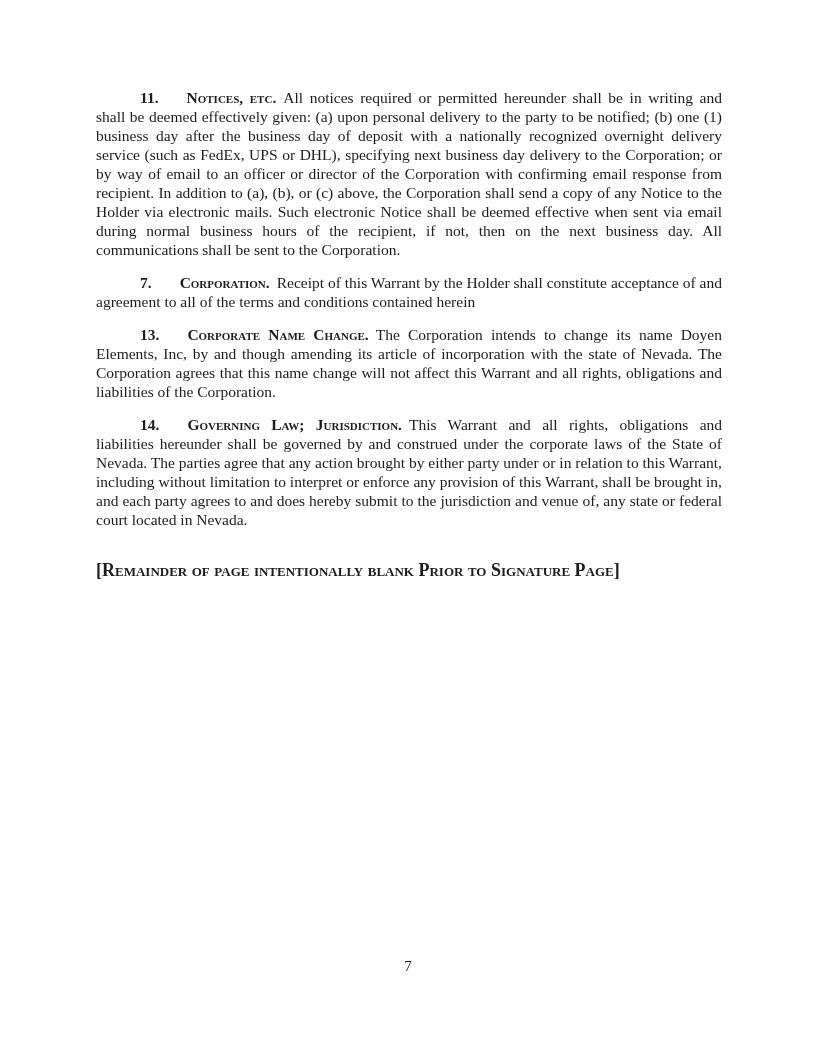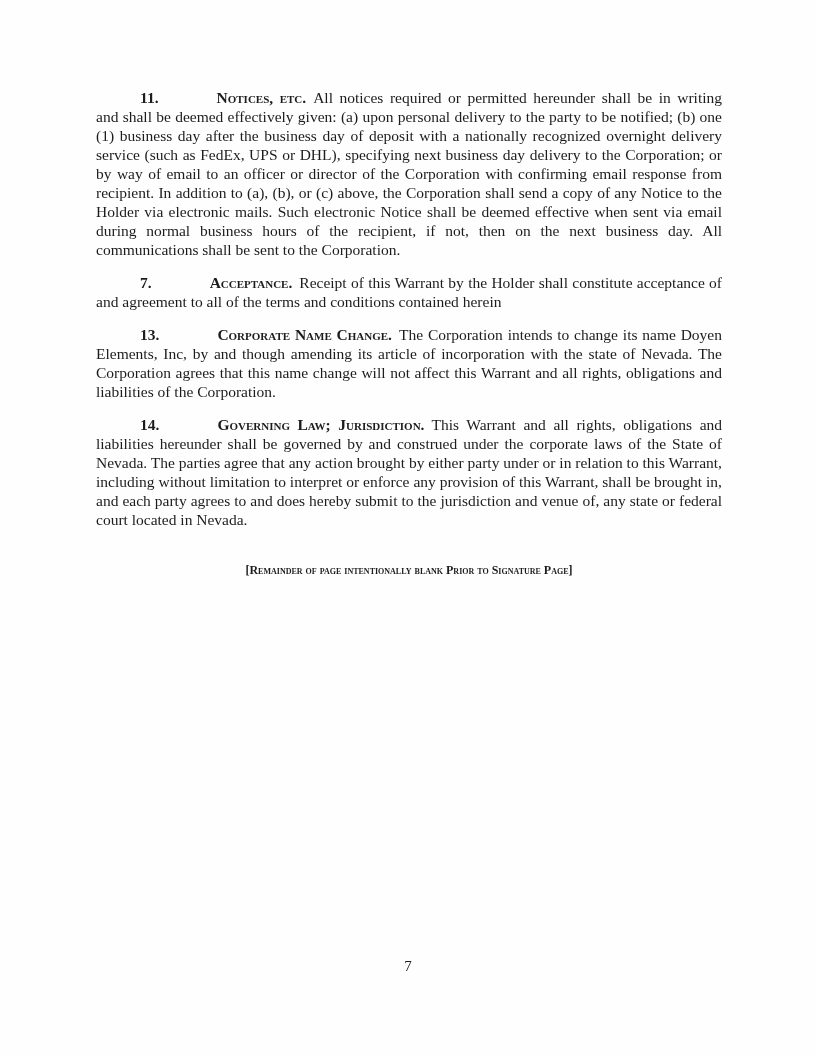--- a/index.html
+++ b/index.html
@@ -23,54 +23,53 @@
     font-size: 15.5px;
     line-height: 19px;
   }
   .para {
     margin: 0 0 14px 0;
     text-align: justify;
     text-indent: 44px;
   }
   .para-num {
     font-weight: bold;
-    margin-right: 30px;
   }
   .para-heading {
     font-weight: bold;
     font-variant: small-caps;
     margin-right: 7px;
     margin-left: 28px;
   }
   .remainder {
     margin-top: 32px;
-    text-align: center;
+    text-align: left;
     font-weight: bold;
     font-variant: small-caps;
-    font-size: 12px;
+    font-size: 18px;
     text-indent: 0;
   }
   .page-number {
     position: absolute;
     left: 0;
     right: 0;
     top: 958px;
     text-align: center;
     font-size: 15px;
   }
 </style>
 </head>
 <body>
 
 <div class="page">
   <div class="body-text">
 
     <p class="para"><span class="para-num">11.</span><span class="para-heading">Notices, etc.</span><span>All notices required or permitted hereunder shall be in writing and shall be deemed effectively given: (a) upon personal delivery to the party to be notified; (b) one (1) business day after the business day of deposit with a nationally recognized overnight delivery service (such as FedEx, UPS or DHL), specifying next business day delivery to the Corporation; or by way of email to an officer or director of the Corporation with confirming email response from recipient.  In addition to (a), (b), or (c) above, the Corporation shall send a copy of any Notice to the Holder via electronic mails. Such electronic Notice shall be deemed effective when sent via email during normal business hours of the recipient, if not, then on the next business day.  All communications shall be sent to the Corporation.</span></p>
 
-    <p class="para"><span class="para-num">7.</span><span class="para-heading">Acceptance.</span><span>Receipt of this Warrant by the Holder shall constitute acceptance of and agreement to all of the terms and conditions contained herein</span></p>
+    <p class="para"><span class="para-num">7.</span><span class="para-heading">Corporation.</span><span>Receipt of this Warrant by the Holder shall constitute acceptance of and agreement to all of the terms and conditions contained herein</span></p>
 
     <p class="para"><span class="para-num">13.</span><span class="para-heading">Corporate Name Change.</span><span>The Corporation intends to change its name Doyen Elements, Inc, by and though amending its article of incorporation with the state of Nevada.  The Corporation agrees that this name change will not affect this Warrant and all rights, obligations and liabilities of the Corporation.</span></p>
 
     <p class="para"><span class="para-num">14.</span><span class="para-heading">Governing Law; Jurisdiction.</span><span>This Warrant and all rights, obligations and liabilities hereunder shall be governed by and construed under the corporate laws of the State of Nevada.  The parties agree that any action brought by either party under or in relation to this Warrant, including without limitation to interpret or enforce any provision of this Warrant, shall be brought in, and each party agrees to and does hereby submit to the jurisdiction and venue of, any state or federal court located in Nevada.</span></p>
 
     <p class="remainder">[Remainder of page intentionally blank Prior to Signature Page]</p>
 
   </div>
 
   <div class="page-number">7</div>

